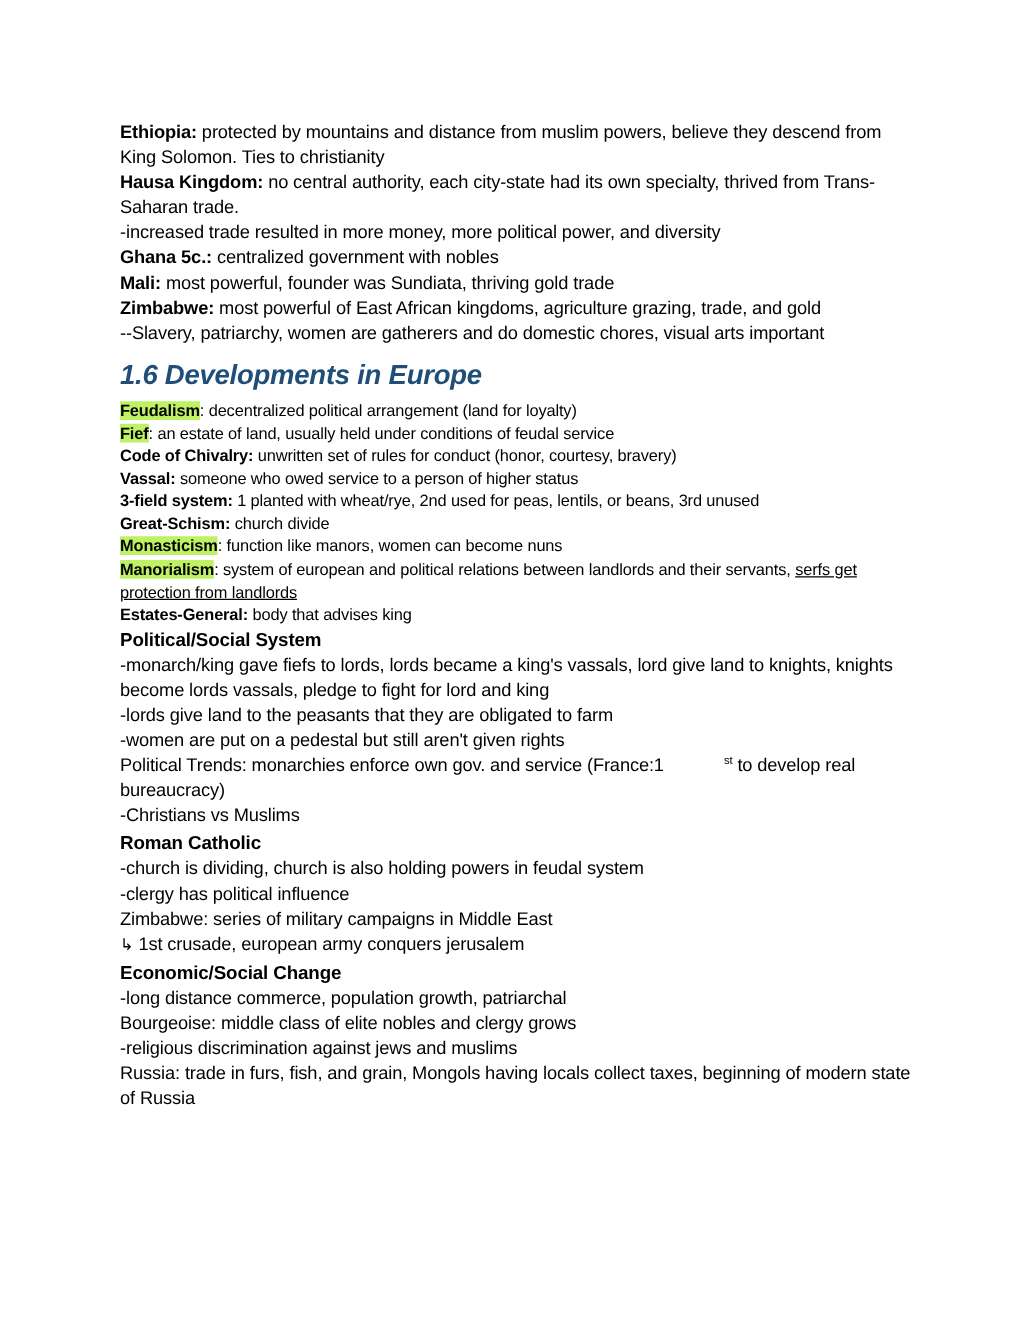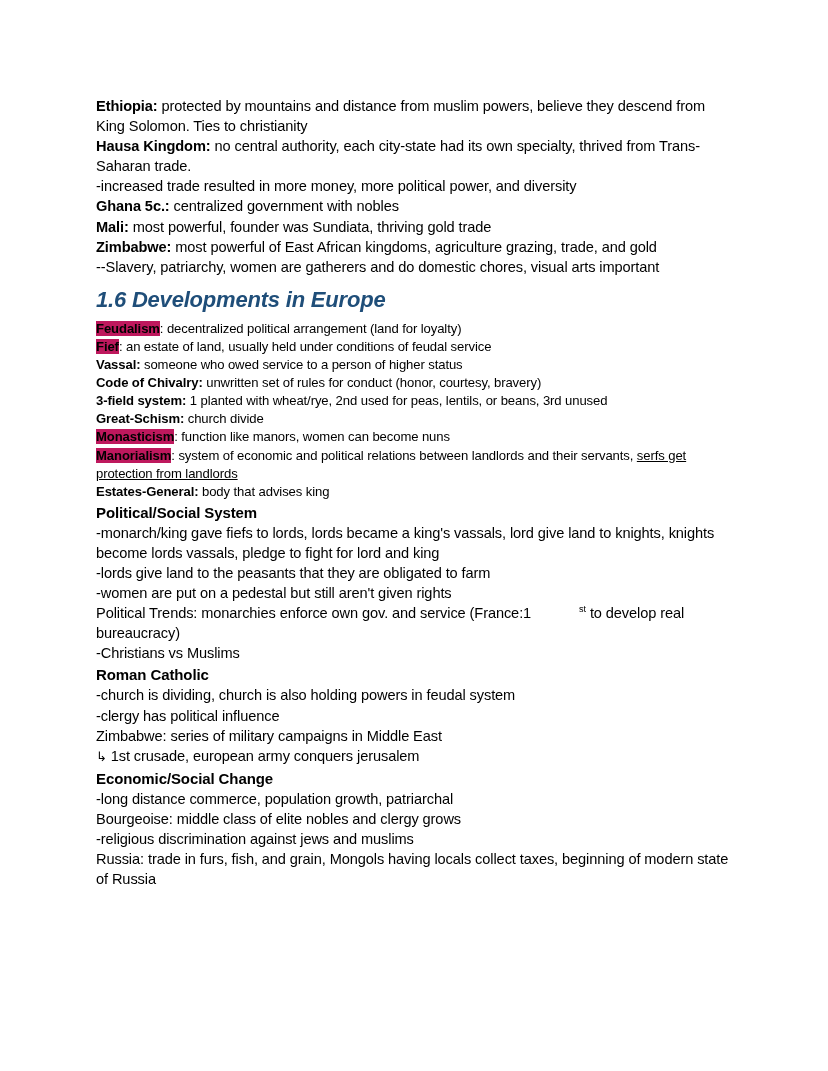--- a/index.html
+++ b/index.html
@@ -47,21 +47,21 @@
     line-height: 18.1px;
     letter-spacing: -0.1px;
   }
   .vocab-block p {
     margin: 0;
   }
   .term {
     font-weight: bold;
   }
   .hl {
-    background: #be185d;
+    background: #bef264;
   }
   .u {
     text-decoration: underline;
   }
   
   .subheading {
     font-size: 15px;
     font-weight: bold;
     line-height: 21px;
     margin: 1px 0 0 0;
@@ -102,26 +102,26 @@
     <p><span class="term">Mali:</span><span> most powerful, founder was Sundiata, thriving gold trade</span></p>
     <p><span class="term">Zimbabwe:</span><span> most powerful of East African kingdoms, agriculture grazing, trade, and gold</span></p>
     <p><span>--Slavery, patriarchy, women are gatherers and do domestic chores, visual arts important</span></p>
   </div>
 
   <h2 class="section-heading">1.6 Developments in Europe</h2>
 
   <div class="vocab-block">
     <p><span class="term hl">Feudalism</span><span>: decentralized political arrangement (land for loyalty)</span></p>
     <p><span class="term hl">Fief</span><span>: an estate of land, usually held under conditions of feudal service</span></p>
+    <p><span class="term">Code of Chivalry:</span><span> unwritten set of rules for conduct (honor, courtesy, bravery)</span></p>
     <p><span class="term">Vassal:</span><span> someone who owed service to a person of higher status</span></p>
-    <p><span class="term">Code of Chivalry:</span><span> unwritten set of rules for conduct (honor, courtesy, bravery)</span></p>
     <p><span class="term">3-field system:</span><span> 1 planted with wheat/rye, 2nd used for peas, lentils, or beans, 3rd unused</span></p>
     <p><span class="term">Great-Schism:</span><span> church divide</span></p>
     <p><span class="term hl">Monasticism</span><span>: function like manors, women can become nuns</span></p>
-    <p><span class="term hl">Manorialism</span><span>: system of economic and political relations between landlords and their servants, </span><span class="u">serfs get protection from landlords</span></p>
+    <p><span class="term hl">Manorialism</span><span>: system of european and political relations between landlords and their servants, </span><span class="u">serfs get protection from landlords</span></p>
     <p><span class="term">Estates-General:</span><span> body that advises king</span></p>
   </div>
 
   <h3 class="subheading">Political/Social System</h3>
   <div class="lower-block">
     <p>-monarch/king gave fiefs to lords, lords became a king's vassals, lord give land to knights, knights become lords vassals, pledge to fight for lord and king</p>
     <p>-lords give land to the peasants that they are obligated to farm</p>
     <p>-women are put on a pedestal but still aren't given rights</p>
     <p><span class="inline-term">Political Trends:</span><span> monarchies enforce own gov. and  service (France:1</span><sup>st</sup><span> to develop real bureaucracy)</span></p>
     <p>-Christians vs Muslims</p>

